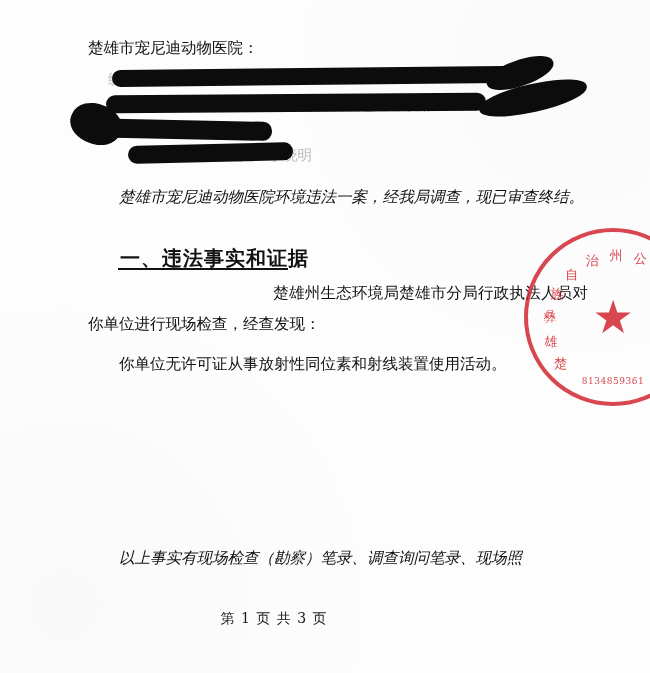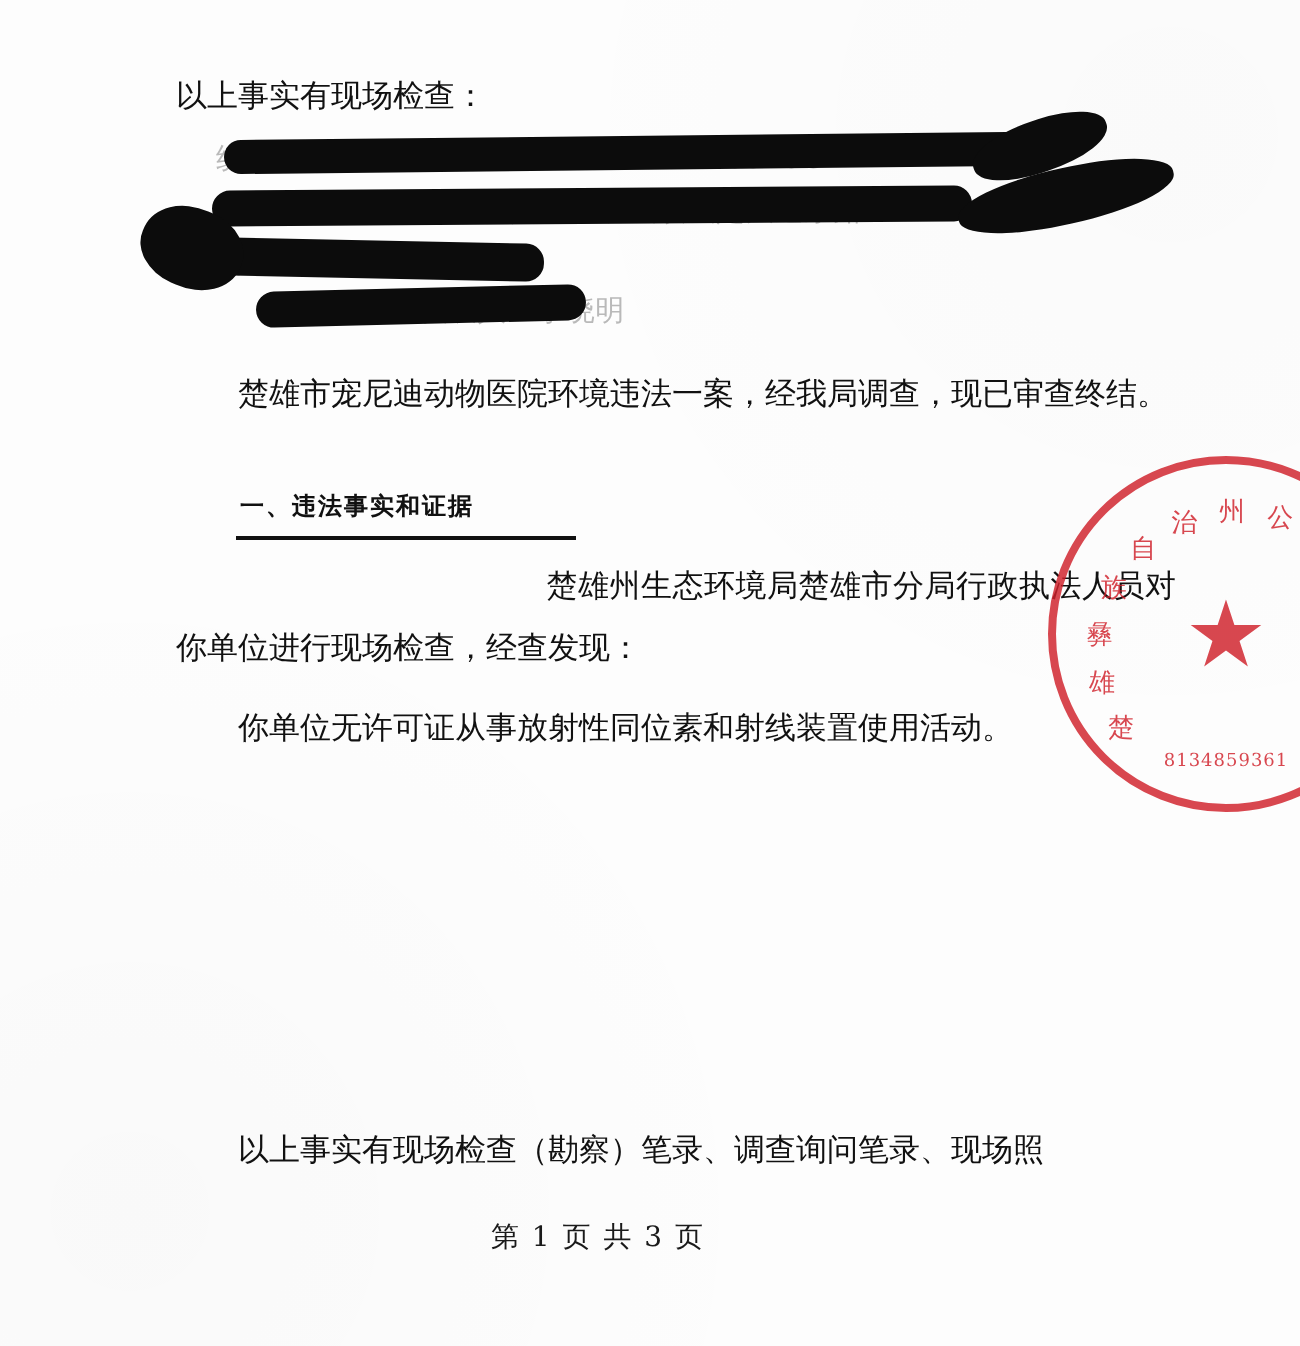--- a/index.html
+++ b/index.html
@@ -61,36 +61,35 @@
     text-align: justify;
     text-justify: inter-ideograph;
   }
   .indent {
     text-indent: 31px;
   }
   .heading {
     position: absolute;
     left: 120px;
     font-weight: bold;
-    font-size: 12px;
+    font-size: 20px;
     letter-spacing: 1px;
   }
   .heading-underline {
     position: absolute;
     background: #111;
     height: 2px;
   }
   .footer {
     position: absolute;
     width: 548px;
     text-align: center;
     font-size: 14px;
     letter-spacing: 1px;
     color: #1a1a1a;
-    margin-left: 25px;
   }
   
   .seal {
     position: absolute;
     right: -52px;
     top: 228px;
     width: 170px;
     height: 170px;
     border: 4px solid #d0202a;
     border-radius: 50%;
@@ -142,48 +141,48 @@
       radial-gradient(circle at 90% 10%, rgba(0,0,0,0.012), transparent 40%);
   }
 </style>
 </head>
 <body>
 
 <div class="page">
 
   <div class="scan-noise"></div>
 
-  <div class="addressee">以上事实有现场检查：</div>
+  <div class="addressee">楚雄市宠尼迪动物医院：</div>
 
   <div class="redact-zone">
     <div class="faint" style="left:38px; top:8px;">统一社会信用代码：91532301323030570U</div>
     <div class="faint" style="left:38px; top:34px;">住所地：云南省楚雄州楚雄市鹿城镇威楚大道东路    12-4</div>
     <div class="faint" style="left:18px; top:60px;">号铺面</div>
     <div class="faint" style="left:110px; top:84px;">法定代表人：李晓明</div>
 
     <div class="bar" style="left:42px; top:6px; width:400px; height:17px; transform:rotate(-0.6deg);"></div>
     <div class="blob" style="left:415px; top:-2px; width:70px; height:26px; transform:rotate(-18deg);"></div>
     <div class="bar" style="left:36px; top:32px; width:380px; height:18px; transform:rotate(-0.4deg);"></div>
     <div class="blob" style="left:408px; top:22px; width:110px; height:28px; transform:rotate(-12deg);"></div>
     <div class="bar" style="left:12px; top:58px; width:190px; height:19px; transform:rotate(1.2deg);"></div>
     <div class="bar" style="left:58px; top:82px; width:165px; height:18px; transform:rotate(-1.4deg);"></div>
     <div class="blob" style="left:0px; top:42px; width:52px; height:40px; transform:rotate(24deg);"></div>
   </div>
 
-  <div class="para indent" style="left:88px; top:182px;">楚雄市宠尼迪动物医院环境违法一案，经我局调查，现已审查终结。</div>
+  <div class="para indent" style="left:88px; top:182px;font-style:italic;">楚雄市宠尼迪动物医院环境违法一案，经我局调查，现已审查终结。</div>
 
   <div class="heading" style="top:245px;">一、违法事实和证据</div>
   <div class="heading-underline" style="left:118px; top:268px; width:170px;"></div>
 
   <div class="para indent" style="left:88px; top:349px;">你单位无许可证从事放射性同位素和射线装置使用活动。</div>
 
   <div class="para" style="left:88px; top:278px;"><span style="display:inline-block;width:185px;"></span><span>楚雄州生态环境局楚雄市分局行政执法人员对你单位进行现场检查，经查发现：</span></div>
 
 
-  <div class="para indent" style="left:88px; top:560px;">以上事实有现场检查（勘察）笔录、调查询问笔录、现场照</div>
+  <div class="para indent" style="left:88px; top:543px;font-style:italic;">以上事实有现场检查（勘察）笔录、调查询问笔录、现场照</div>
 
   <div class="footer" style="top:610px;">第 1 页 共 3 页</div>
 
   <div class="seal">
     <div class="seal-inner">
       <div class="seal-star">★</div>
       <div class="seal-text">
         <span style="transform:rotate(-118deg) translate(-6px,-70px) rotate(118deg);">楚</span>
         <span style="transform:rotate(-98deg) translate(-6px,-70px) rotate(98deg);">雄</span>
         <span style="transform:rotate(-78deg) translate(-6px,-70px) rotate(78deg);">彝</span>

